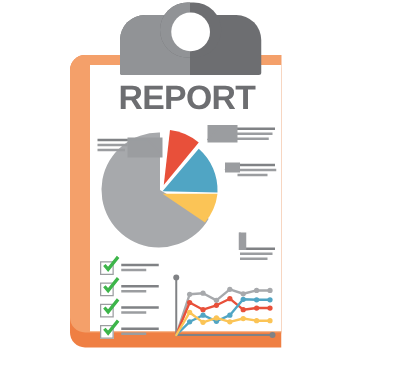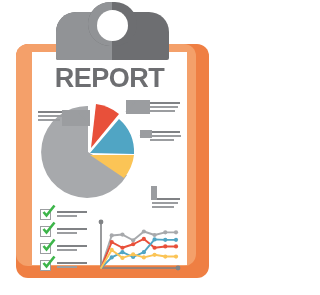--- a/index.html
+++ b/index.html
@@ -11,20 +11,21 @@
     width: 225px;
     height: 295px;
     font-family: "Liberation Sans", sans-serif;
     overflow: hidden;
   }
 
   #clipboard {
     position: relative;
     width: 225px;
     height: 259px;
+    margin-left: 40px;
   }
 
   
   .board {
     position: absolute;
     left: 16px;
     top: 44px;
     width: 193px;
     height: 234px;
     border-radius: 12px;

